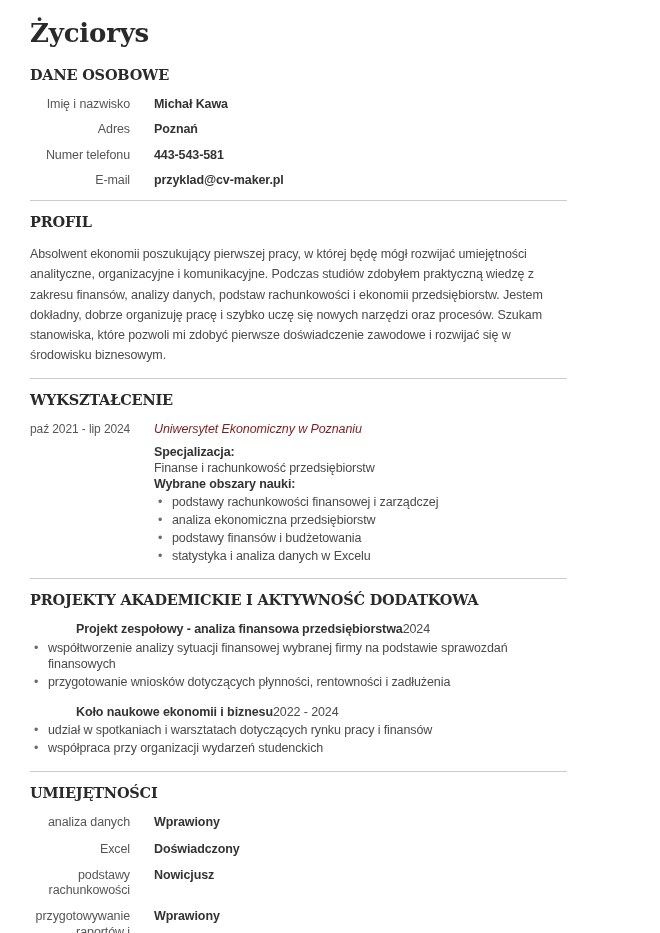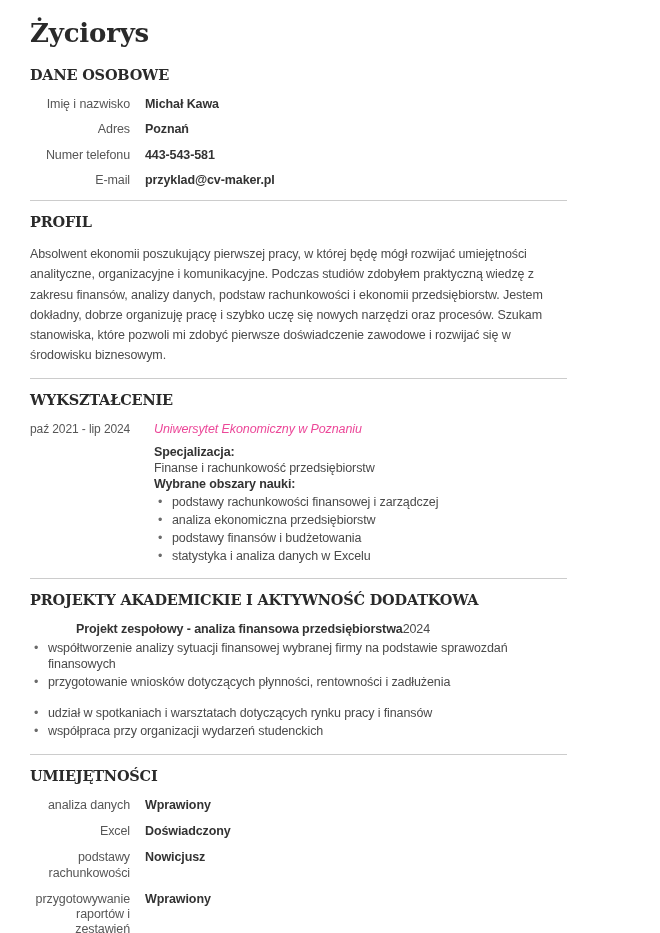--- a/index.html
+++ b/index.html
@@ -20,29 +20,29 @@
     font-size:14.5px; font-weight:700; color:#2a2a2a;
     letter-spacing:-0.2px; margin:12px 0 14px;
   }
   .divider { border:none; border-top:1px solid #cccccc; margin:12px 0 0; }
 
   .kv-row { display:flex; margin-bottom:10px; }
   .kv-label {
     width:100px; min-width:100px; text-align:right;
     color:#565656; line-height:1.22;
   }
-  .kv-value { margin-left:15px; font-weight:700; color:#333333; line-height:1.22; }
+  .kv-value { margin-left:24px; font-weight:700; color:#333333; line-height:1.22; }
 
   .profile-text { margin:0; line-height:1.62; color:#4a4a4a; }
 
   .edu-row { display:flex; }
   .edu-date { width:100px; min-width:100px; text-align:left; color:#565656; font-size:12px; white-space:nowrap; }
   .edu-content { margin-left:24px; }
   .edu-degree { font-weight:700; color:#333333; line-height:1.25; margin-bottom:6px; }
-  .edu-school { font-style:italic; color:#ec4899; line-height:1.25; margin-bottom:7px; }
+  .edu-school { font-style:italic; color:#7f1d1d; line-height:1.25; margin-bottom:7px; }
   .edu-sub-label { font-weight:700; color:#333333; line-height:1.28; }
   .edu-sub-value { line-height:1.28; }
 
   ul.bullets { list-style:none; margin:2px 0 0; padding:0; }
   ul.bullets li { position:relative; padding-left:18px; line-height:1.28; margin-bottom:2px; }
   ul.bullets li::before { content:"\2022"; position:absolute; left:4px; top:0; color:#6a6a6a; }
 
   .project { margin-bottom:15px; }
   .project:last-of-type { margin-bottom:0; }
   .project-title-line { margin-bottom:2px; line-height:1.25; }
@@ -110,20 +110,23 @@
     <div class="project-title-line">
       <span class="project-title">Projekt zespołowy - analiza finansowa przedsiębiorstwa</span><span class="project-date">2024</span>
     </div>
     <ul class="bullets">
       <li>współtworzenie analizy sytuacji finansowej wybranej firmy na podstawie sprawozdań finansowych</li>
       <li>przygotowanie wniosków dotyczących płynności, rentowności i zadłużenia</li>
     </ul>
   </div>
 
   <div class="project">
+    <div class="project-title-line">
+      <span class="project-title">Koło naukowe ekonomii i biznesu</span><span class="project-date">2022 - 2024</span>
+    </div>
     <ul class="bullets">
       <li>udział w spotkaniach i warsztatach dotyczących rynku pracy i finansów</li>
       <li>współpraca przy organizacji wydarzeń studenckich</li>
     </ul>
   </div>
 
   <hr class="divider">
 
   <h2 class="section-heading">UMIEJĘTNOŚCI</h2>
 

